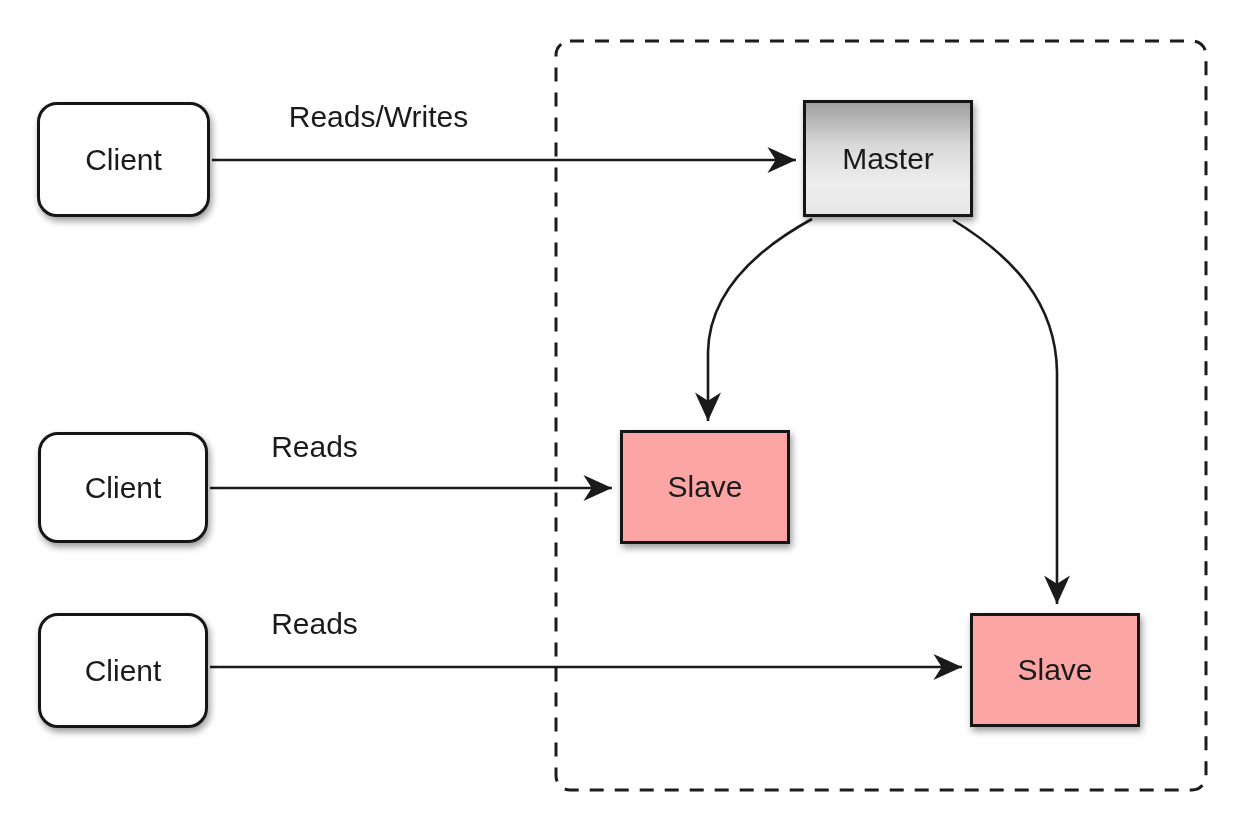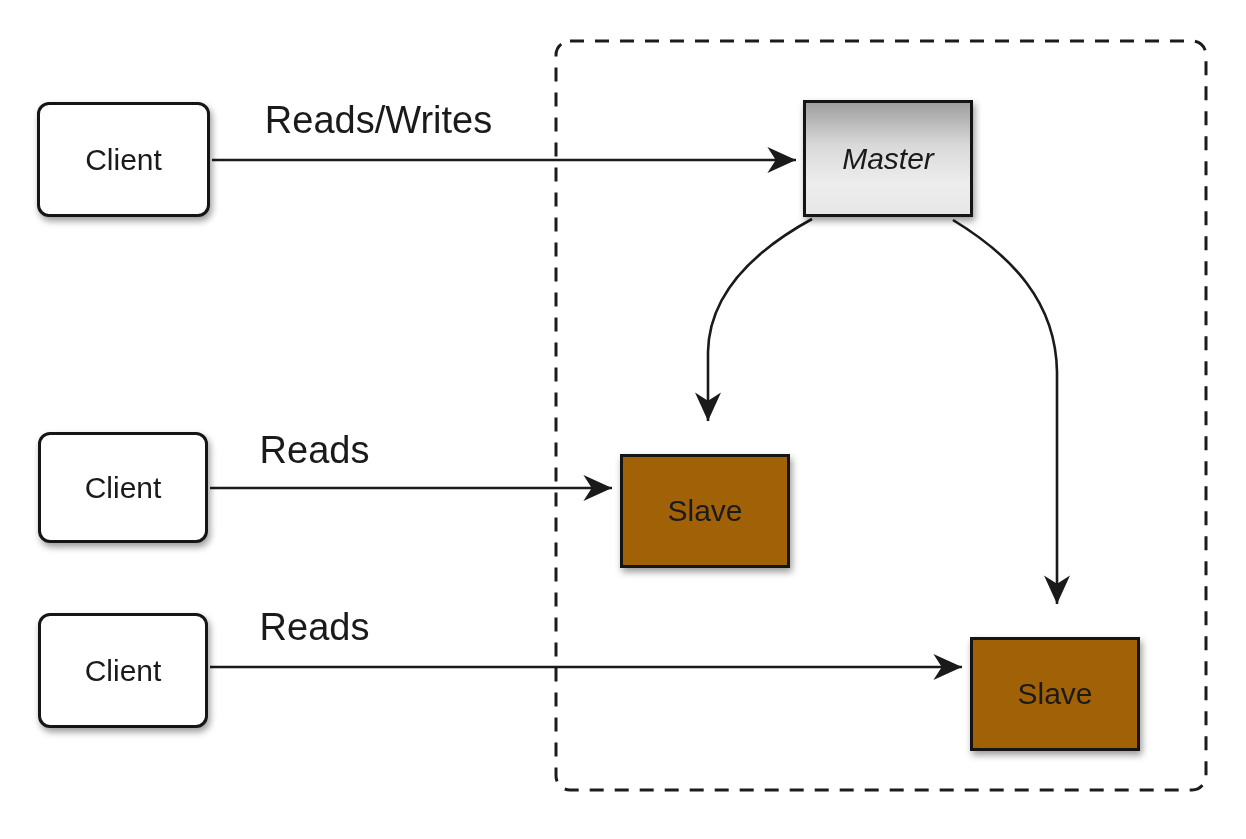--- a/index.html
+++ b/index.html
@@ -31,33 +31,31 @@
     box-sizing: border-box;
     border: 3px solid #151515;
     background: #ffffff;
     font-size: 30px;
     box-shadow: 2px 4px 7px rgba(0,0,0,0.40);
   }
   .node .label {
     line-height: 1;
   }
   .client {
-    border-radius: 12px;
+    border-radius: 20px;
   }
   .master {
     background: linear-gradient(to bottom, #9f9f9f 0%, #d9d9d9 38%, #ededed 72%, #e7e7e7 100%);
-    font-style: italic;
   }
   .slave {
-    background: #a16207;
-    margin-top: 24px;
+    background: #fca5a5;
   }
   .edge-label {
     position: absolute;
-    font-size: 38px;
+    font-size: 30px;
     line-height: 1.1;
     text-align: center;
     white-space: nowrap;
   }
 </style>
 </head>
 <body>
 
 <div class="canvas">
 

